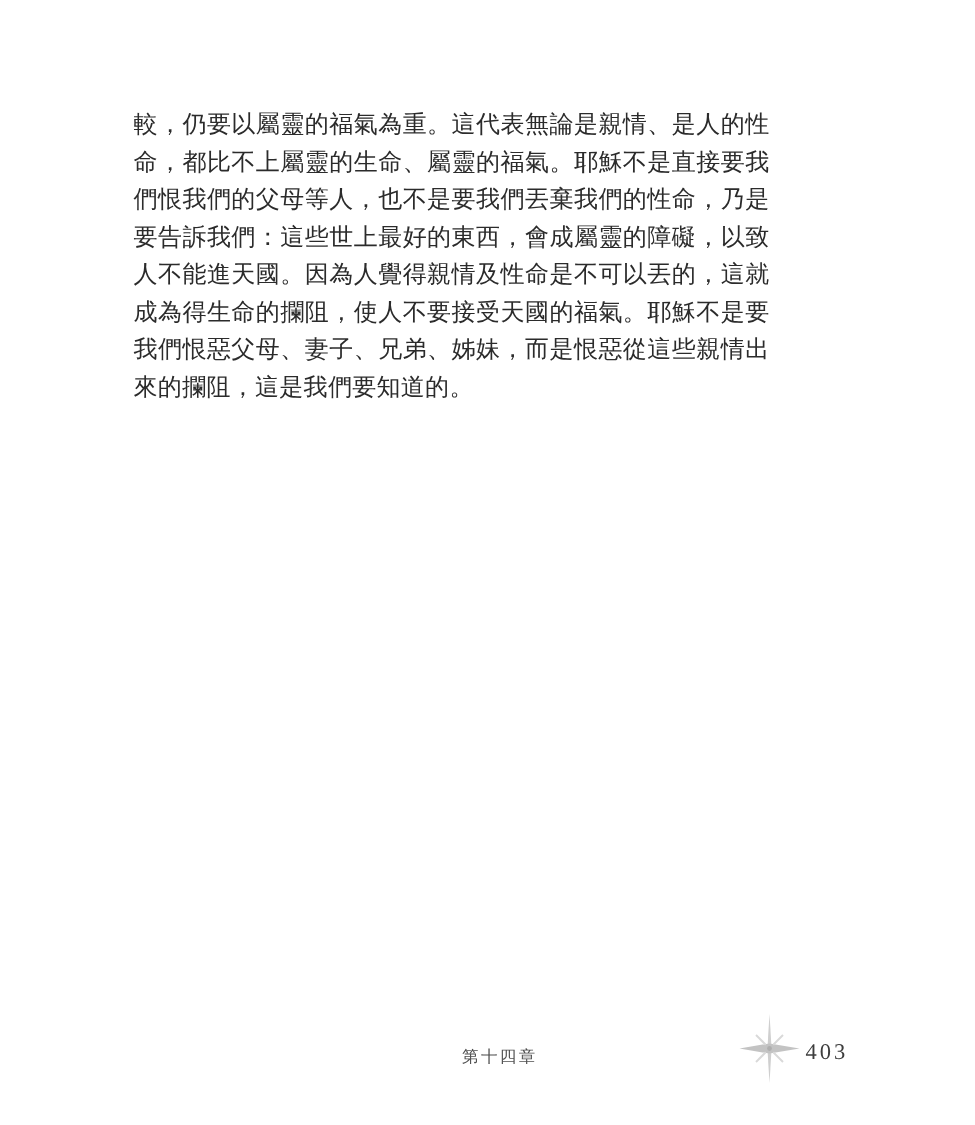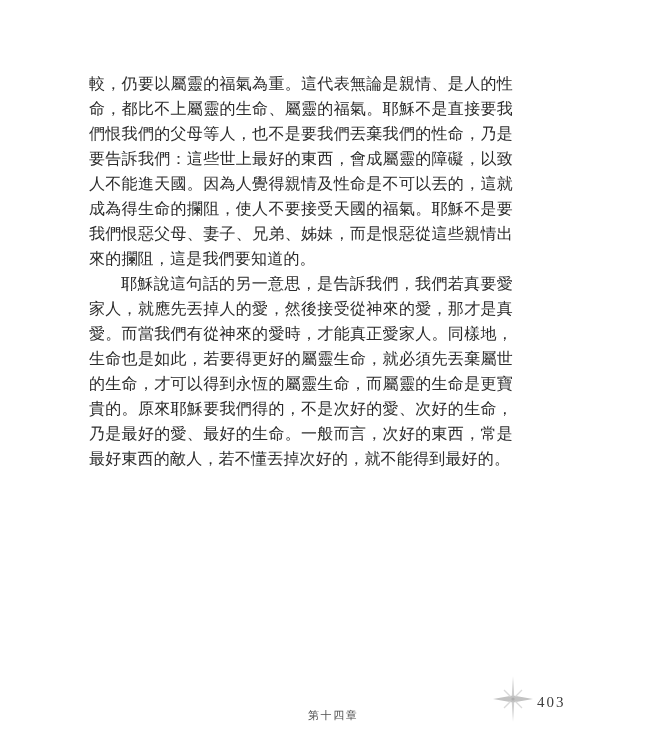--- a/index.html
+++ b/index.html
@@ -24,21 +24,21 @@
     text-align: justify;
     letter-spacing: 0.2px;
   }
   .body-text p { margin: 0; padding: 0; }
   .body-text p.indent { text-indent: 2em; }
   .body-text .bold { font-weight: 700; }
 
   .footer-chapter {
     position: absolute; left: 308px; top: 697px;
     font-size: 11px; letter-spacing: 1.6px;
-    color: #4f4f4f; white-space: nowrap; margin-top: 11px;
+    color: #4f4f4f; white-space: nowrap;
   }
   .footer-title {
     position: absolute; left: 364px; top: 697px;
     font-size: 11px; letter-spacing: 1.4px;
     color: #4f4f4f; white-space: nowrap;
   }
   .footer-star {
     position: absolute; left: 491px; top: 675px;
     width: 44px; height: 48px;
   }
@@ -49,21 +49,20 @@
     font-family: "Liberation Serif", serif;
   }
 </style>
 </head>
 <body>
 
 <div class="page">
 
   <main class="body-text" id="body-text">
       <p class=""><span>較，仍要以屬靈的福氣為重。這代表無論是親情、是人的性命，都比不上屬靈的生命、屬靈的福氣。耶穌不是直接要我們恨我們的父母等人，也不是要我們丟棄我們的性命，乃是要告訴我們：這些世上最好的東西，會成屬靈的障礙，以致人不能進天國。因為人覺得親情及性命是不可以丟的，這就成為得生命的攔阻，使人不要接受天國的福氣。耶穌不是要我們恨惡父母、妻子、兄弟、姊妹，而是恨惡從這些親情出來的攔阻，這是我們要知道的。</span></p>
-      <p class="indent"><span>耶穌說這句話的另一意思，是告訴我們，我們若真要愛家人，就應先丟掉人的愛，然後接受從神來的愛，那才是真愛。而當我們有從神來的愛時，才能真正愛家人。同樣地，生命也是如此，若要得更好的屬靈生命，就必須先丟棄屬世的生命，才可以得到永恆的屬靈生命，而屬靈的生命是更寶貴的。原來耶穌要我們得的，不是次好的愛、次好的生命，乃是最好的愛、最好的生命。一般而言，次好的東西，常是最好東西的敵人，若不懂丟掉次好的，就不能得到最好的。</span></p>
     </main>
 
   <span class="footer-chapter">第十四章</span>
 
 
   <span class="footer-star">
     <svg width="44" height="48" viewBox="0 0 44 48" aria-hidden="true">
       <polygon points="22,1 23.4,24 22,47 20.6,24" fill="#cfcfcf"></polygon>
       <polygon points="2,24 22,20.6 42,24 22,27.4" fill="#c3c3c3"></polygon>
       <g stroke="#d9d9d9" stroke-width="1.3">

